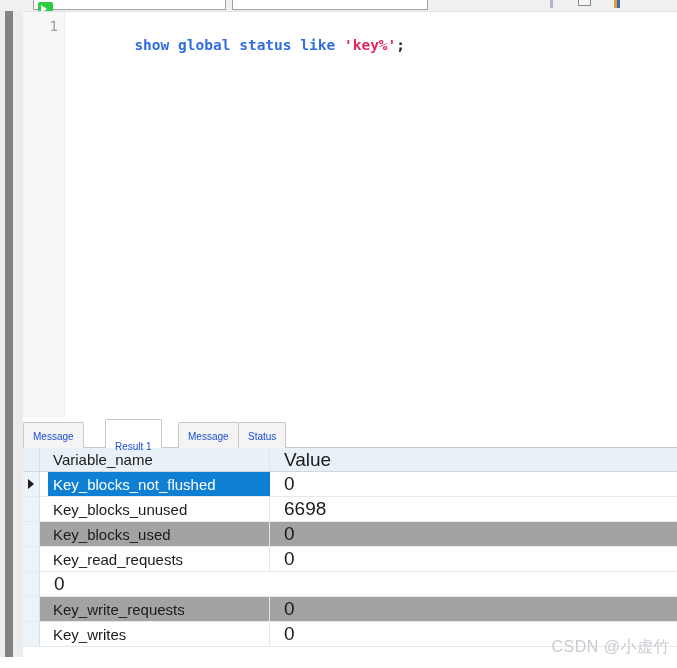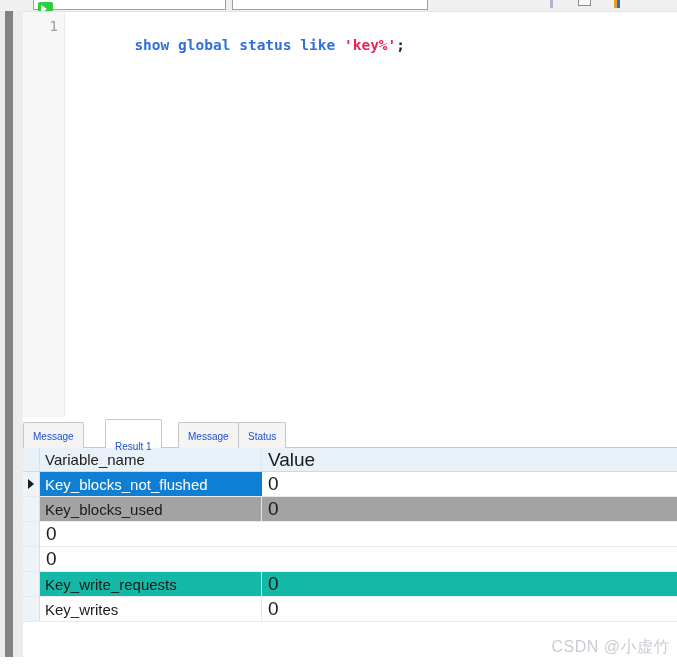--- a/index.html
+++ b/index.html
@@ -135,20 +135,21 @@
     position: absolute; left: 0; top: 31px; width: 654px; height: 209px;
     overflow: hidden;
     background: #ffffff;
   }
   .grid-row {
     position: relative;
     height: 25px;
     display: flex;
     align-items: center;
     border-bottom: 1px solid #e6eaee;
+    gap: 8px;
   }
   .grid-header {
     height: 24px;
     background: #e9f1f8;
     border-bottom: 1px solid #cfd8e0;
   }
   .cell-ind {
     flex: 0 0 17px; width: 17px; height: 100%;
     background: #eef3f7;
     border-right: 1px solid #d7dfe6;
@@ -174,21 +175,21 @@
   .cell-value {
     flex: 1 1 auto; height: 100%;
     padding-left: 6px;
     display: flex; align-items: center;
     font-size: 19px; color: #1b1b1b;
     overflow: hidden; white-space: nowrap;
   }
   .grid-header .cell-name,
   .grid-header .cell-value { color: #1b1b1b; }
   .row-alt  { background: #a3a3a3; }
-  .row-alt2 { background: #14b8a6; }
+  .row-alt2 { background: #a3a3a3; }
   .row-plain { background: #ffffff; }
   .row-selected .cell-name {
     background: #0f7fd4;
     color: #ffffff;
     border-right-color: #0f7fd4;
   }
   .row-selected .cell-ind { background: #eef3f7; }
 
   
   .watermark {
@@ -246,29 +247,35 @@
       </div>
 
       <div class="grid-row row-selected row-plain">
         <div class="cell-ind">
           <div class="row-marker"></div>
         </div>
         <div class="cell-name">Key_blocks_not_flushed</div>
         <div class="cell-value">0</div>
       </div>
 
+      <div class="grid-row row-plain">
+        <div class="cell-ind"></div>
+        <div class="cell-name">Key_blocks_unused</div>
+        <div class="cell-value">6698</div>
+      </div>
 
       <div class="grid-row row-alt">
         <div class="cell-ind"></div>
         <div class="cell-name">Key_blocks_used</div>
         <div class="cell-value">0</div>
       </div>
 
       <div class="grid-row row-plain">
         <div class="cell-ind"></div>
+        <div class="cell-name">Key_read_requests</div>
         <div class="cell-value">0</div>
       </div>
 
       <div class="grid-row row-plain">
         <div class="cell-ind"></div>
         <div class="cell-value">0</div>
       </div>
 
       <div class="grid-row row-alt2">
         <div class="cell-ind"></div>

